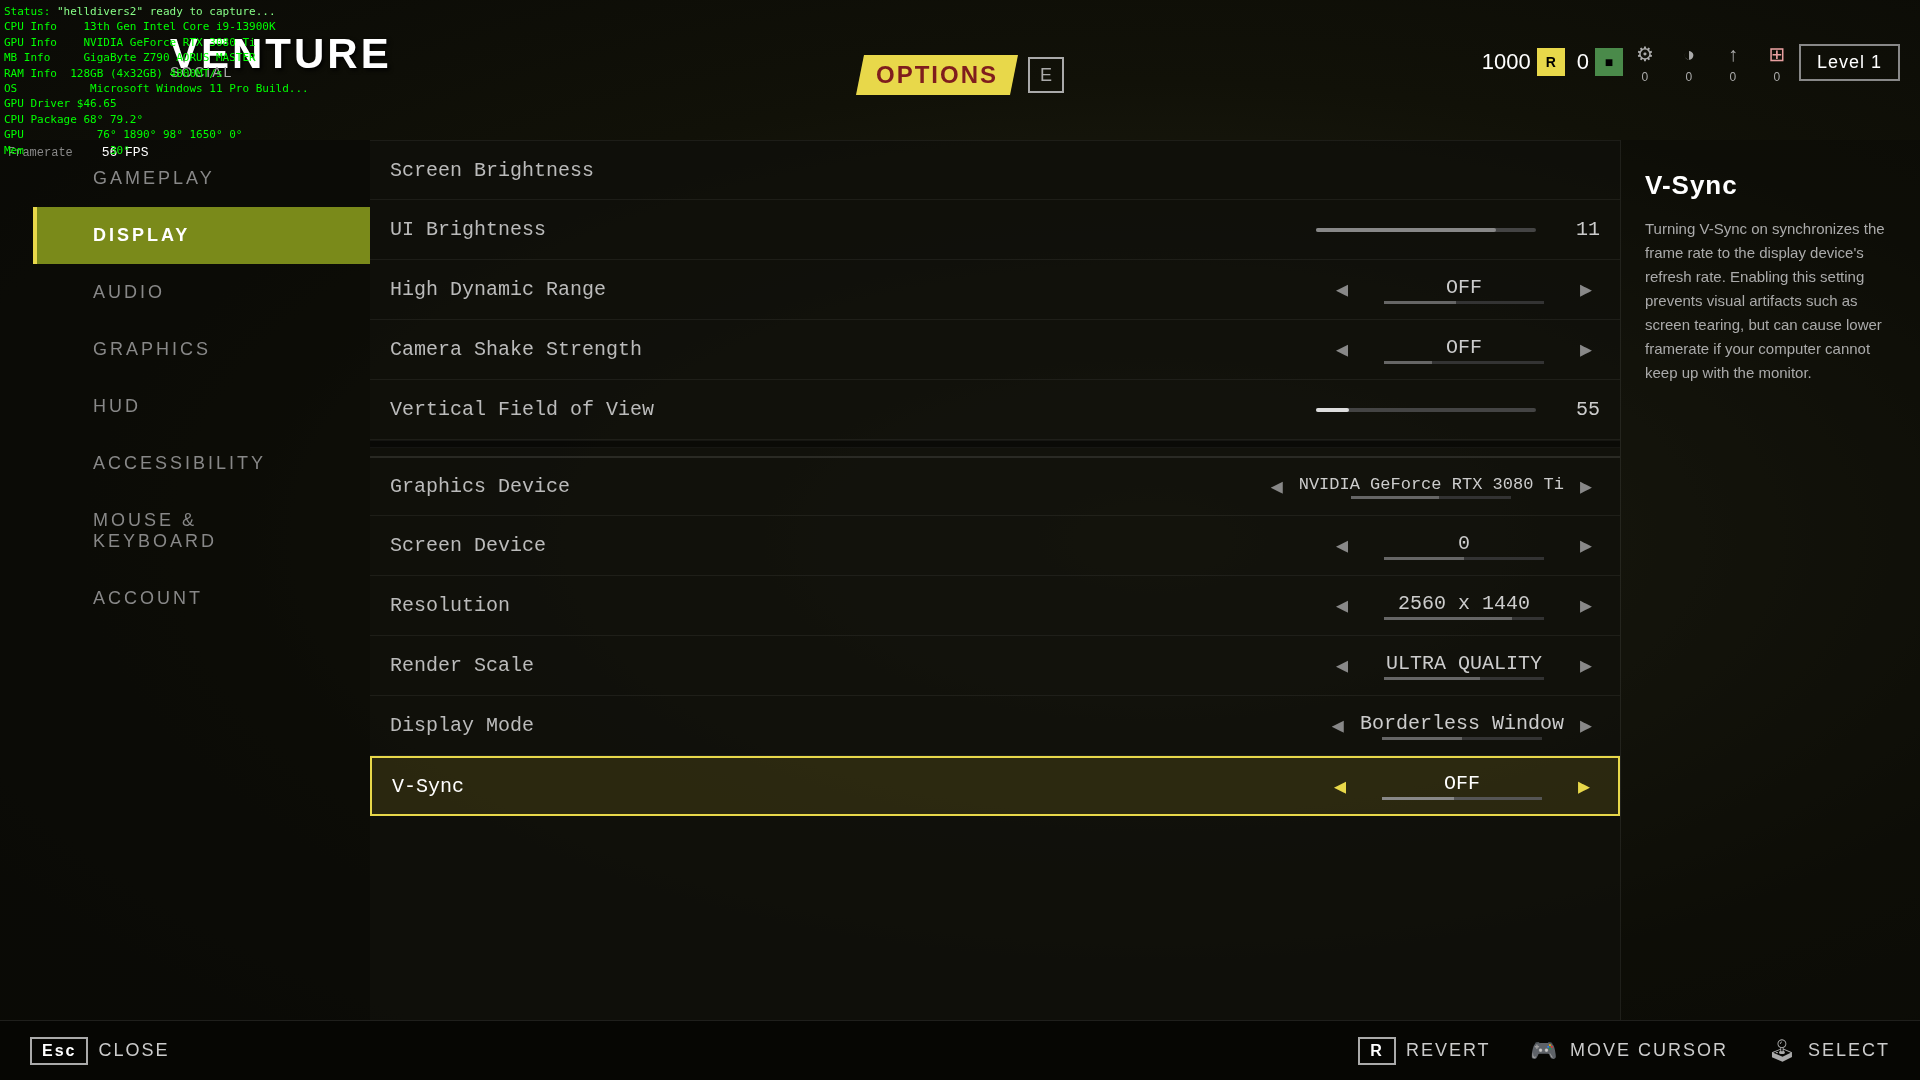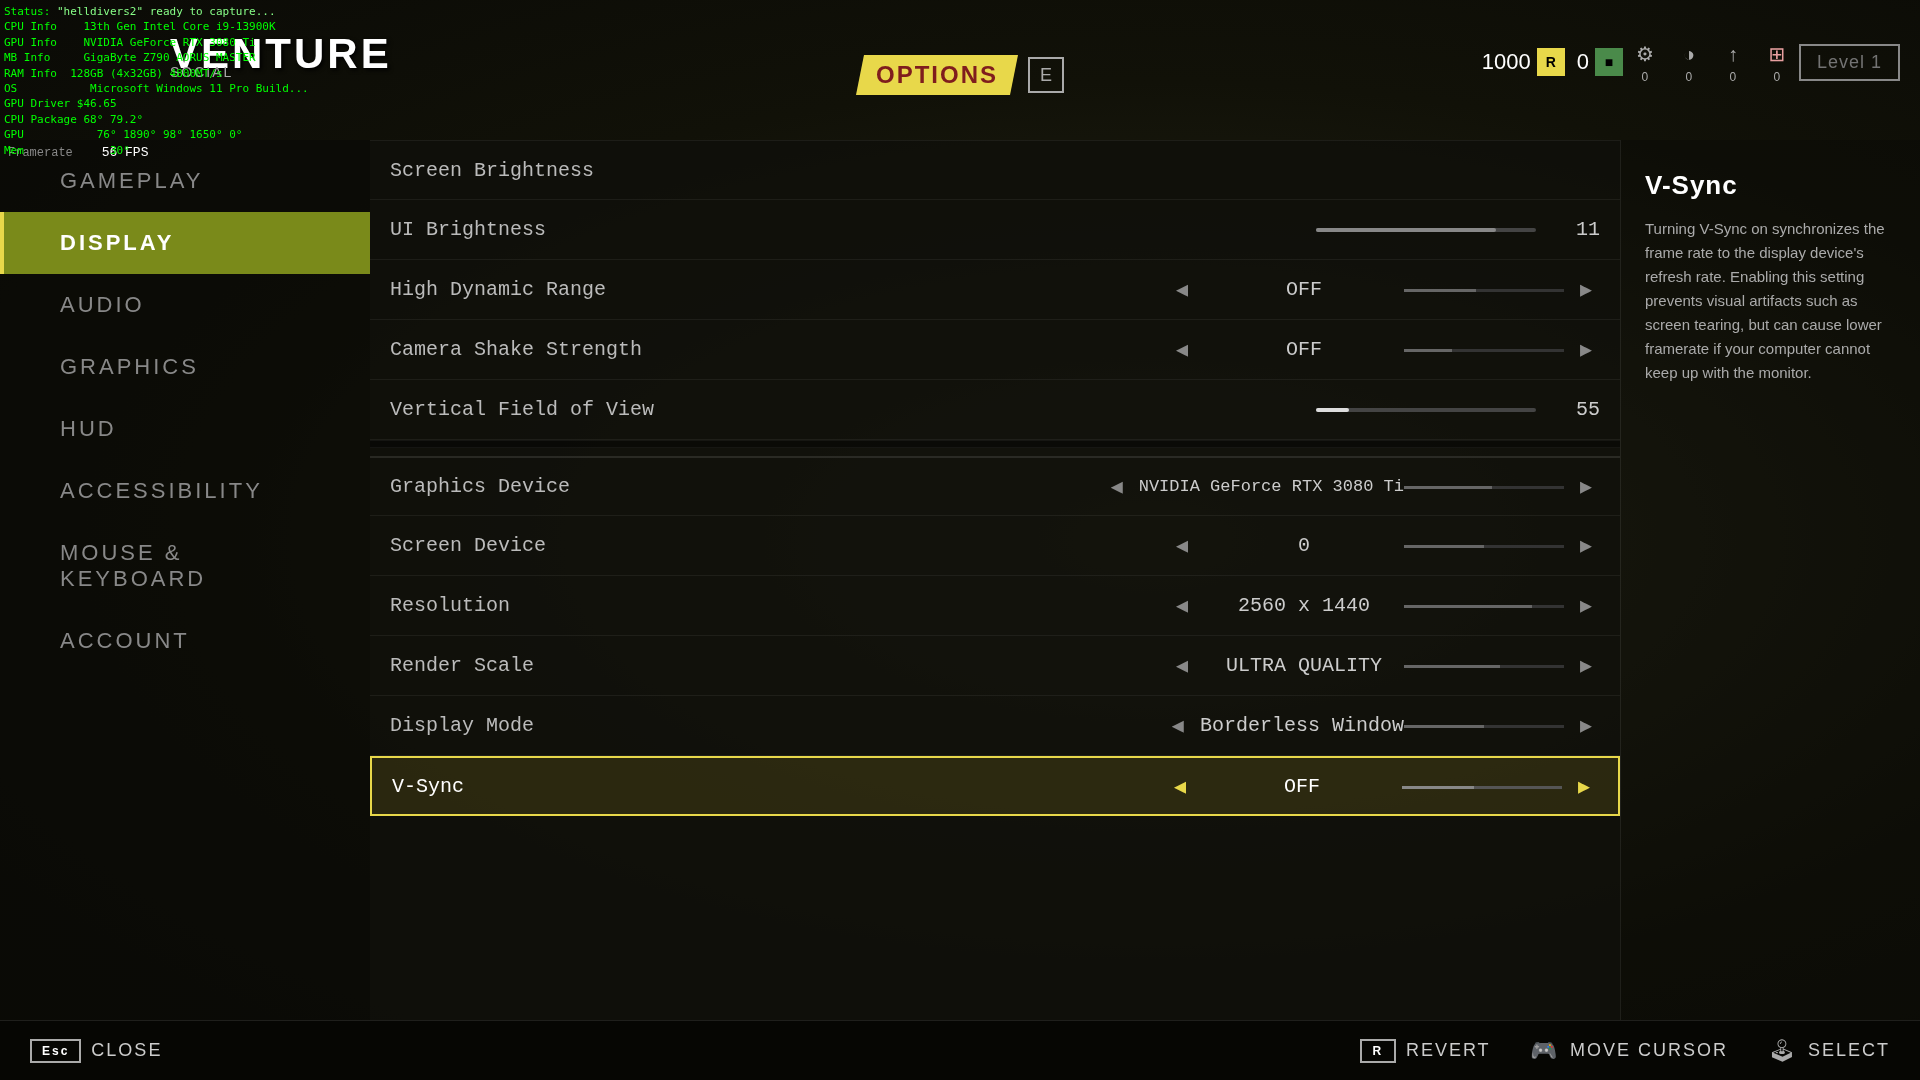--- a/index.html
+++ b/index.html
@@ -147,21 +147,21 @@
       display: flex;
       align-items: center;
       justify-content: center;
       font-size: 20px;
     }
     .level-badge {
       background: transparent;
       border: 2px solid #888;
       padding: 6px 16px;
       font-size: 18px;
-      color: #737373;
+      color: #ffffff;
       letter-spacing: 1px;
     }
 
     
     .framerate {
       position: absolute;
       top: 145px;
       left: 8px;
       font-size: 12px;
       color: #888;
@@ -187,26 +187,27 @@
     
     .sidebar {
       width: 370px;
       background: rgba(10,10,6,0.7);
       display: flex;
       flex-direction: column;
       padding-top: 10px;
     }
     .sidebar-item {
       padding: 18px 60px;
-      font-size: 22px;
+      font-size: 18px;
       letter-spacing: 3px;
       color: #888;
       cursor: pointer;
       position: relative;
       transition: color 0.1s;
+      margin-left: 33px;
     }
     .sidebar-item.active {
       background: #7a8a1a;
       color: #fff;
       font-weight: bold;
     }
     .sidebar-item.active::before {
       content: '';
       position: absolute;
       left: 0;
@@ -315,21 +316,21 @@
       height: 3px;
       background: #333;
       margin-top: 2px;
     }
     .arrow-sub-fill {
       height: 100%;
       background: #666;
     }
     .arrow-control-wrapper {
       display: flex;
-      flex-direction: row;
+      flex-direction: column;
       align-items: center;
     }
 
     
     .description-panel {
       width: 300px;
       background: rgba(10,10,6,0.5);
       padding: 30px 24px;
       border-left: 1px solid rgba(255,255,255,0.08);
     }
@@ -366,21 +367,21 @@
       align-items: center;
       gap: 10px;
       font-size: 18px;
       color: #ccc;
       letter-spacing: 2px;
     }
     .key-badge {
       background: transparent;
       border: 2px solid #aaa;
       padding: 3px 10px;
-      font-size: 12px;
+      font-size: 16px;
       font-weight: bold;
       color: #fff;
       min-width: 36px;
       text-align: center;
     }
     .bottom-actions-right {
       display: flex;
       gap: 40px;
     }
     .controller-icon {

